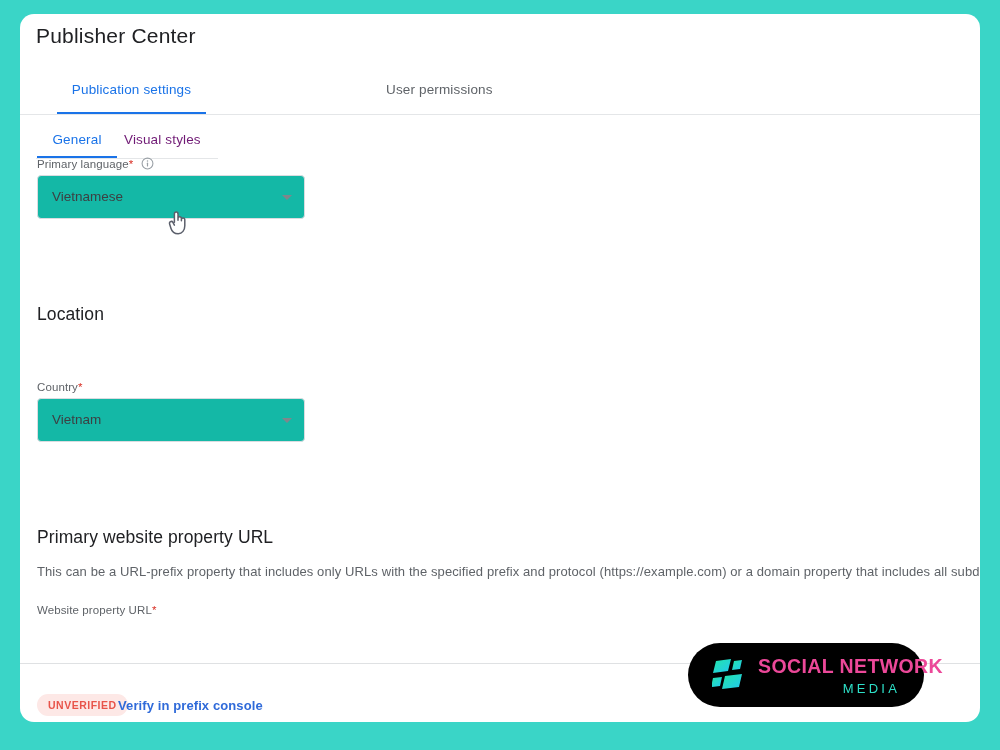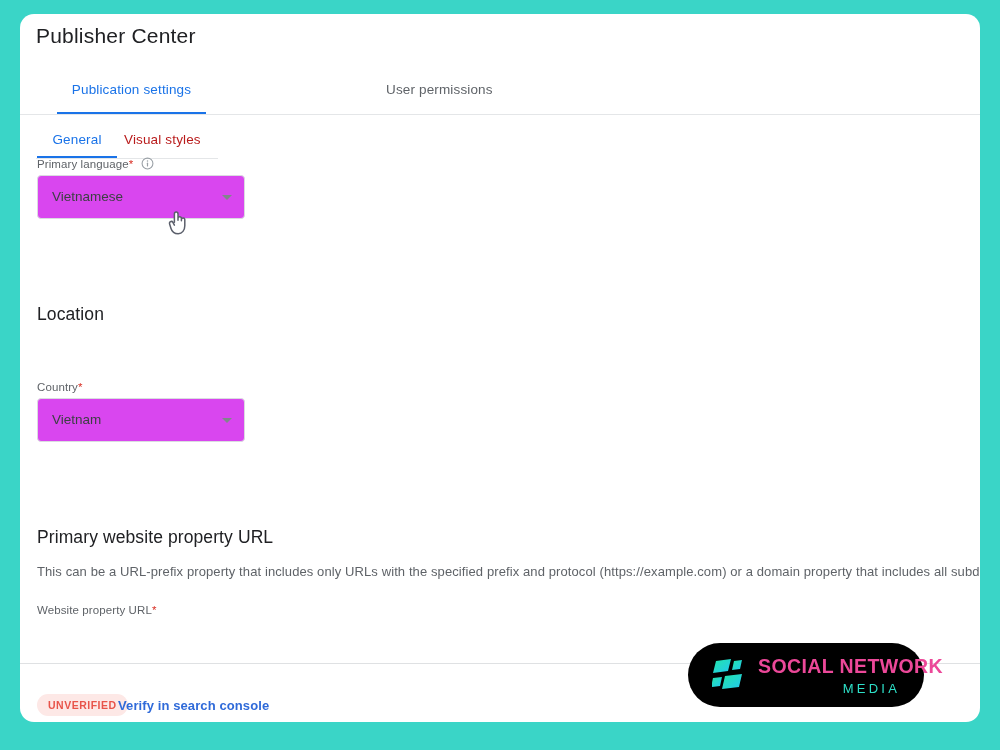--- a/index.html
+++ b/index.html
@@ -93,21 +93,21 @@
     width: 182px;
     height: 1px;
     background: #e4e6e8;
   }
   .tab-s {
     position: absolute;
     top: 0;
     height: 36px;
     line-height: 34px;
     font-size: 13.5px;
-    color: #b91c1c;
+    color: #701a75;
     white-space: nowrap;
     letter-spacing: .15px;
     text-align: center;
   }
   .tab-s.active { color: #1a73e8; }
   .tab-s.active::after {
     content: "";
     position: absolute;
     left: 0;
     right: 0;
@@ -128,25 +128,25 @@
   }
   .req { color: #d93025; }
   .info-icon {
     display: inline-block;
     vertical-align: -2px;
     margin-left: 4px;
   }
 
   .select-box {
     position: absolute;
-    width: 208px;
+    width: 268px;
     height: 44px;
     border: 1px solid #dadce0;
     border-radius: 4px;
-    background: #d946ef;
+    background: #14b8a6;
   }
   .select-box .val {
     position: absolute;
     left: 14px;
     top: 0;
     line-height: 42px;
     font-size: 13.5px;
     color: #3c4043;
     white-space: nowrap;
   }
@@ -321,21 +321,21 @@
   <div class="section-heading" style="left:17px; top:513px;">Primary website property URL</div>
   <div class="section-desc" style="left:17px; top:550px;">This can be a URL-prefix property that includes only URLs with the specified prefix and protocol (https://example.com) or a domain property that includes all subdomains and</div>
 
   <div class="fieldlabel" style="left:17px; top:590px;">
     <span>Website property URL</span><span class="req">*</span>
   </div>
 
   <div class="bottom-rule" style="top:649px;"></div>
 
   <div class="badge-unverified" style="left:17px; top:680px;">UNVERIFIED</div>
-  <div class="link-verify" style="left:98px; top:684px;">Verify in search console</div>
+  <div class="link-verify" style="left:98px; top:684px;">Verify in prefix console</div>
 
   <div id="mouse-cursor">
     <svg width="22" height="26" viewBox="0 0 22 26">
       <path d="M7.4 12.2V3.9c0-1.1 0.8-1.9 1.8-1.9s1.8 0.8 1.8 1.9v6.4
                M11 10.3V8.6c0-1 0.8-1.8 1.7-1.8s1.7 0.8 1.7 1.8v2.1
                M14.4 10.7V9.6c0-1 0.8-1.7 1.7-1.7s1.7 0.8 1.7 1.7v6.2
                c0 4.4-2.6 7.9-6.6 7.9-3.9 0-6.3-2.2-7.2-5.2L2.6 14
                c-0.4-1.1 0.2-2.2 1.2-2.5 0.8-0.3 1.7 0.1 2.1 0.9l1.5 2.8" fill="#ffffff" stroke="#5b5f6b" stroke-width="1.5" stroke-linejoin="round" stroke-linecap="round"></path>
     </svg>
   </div>

